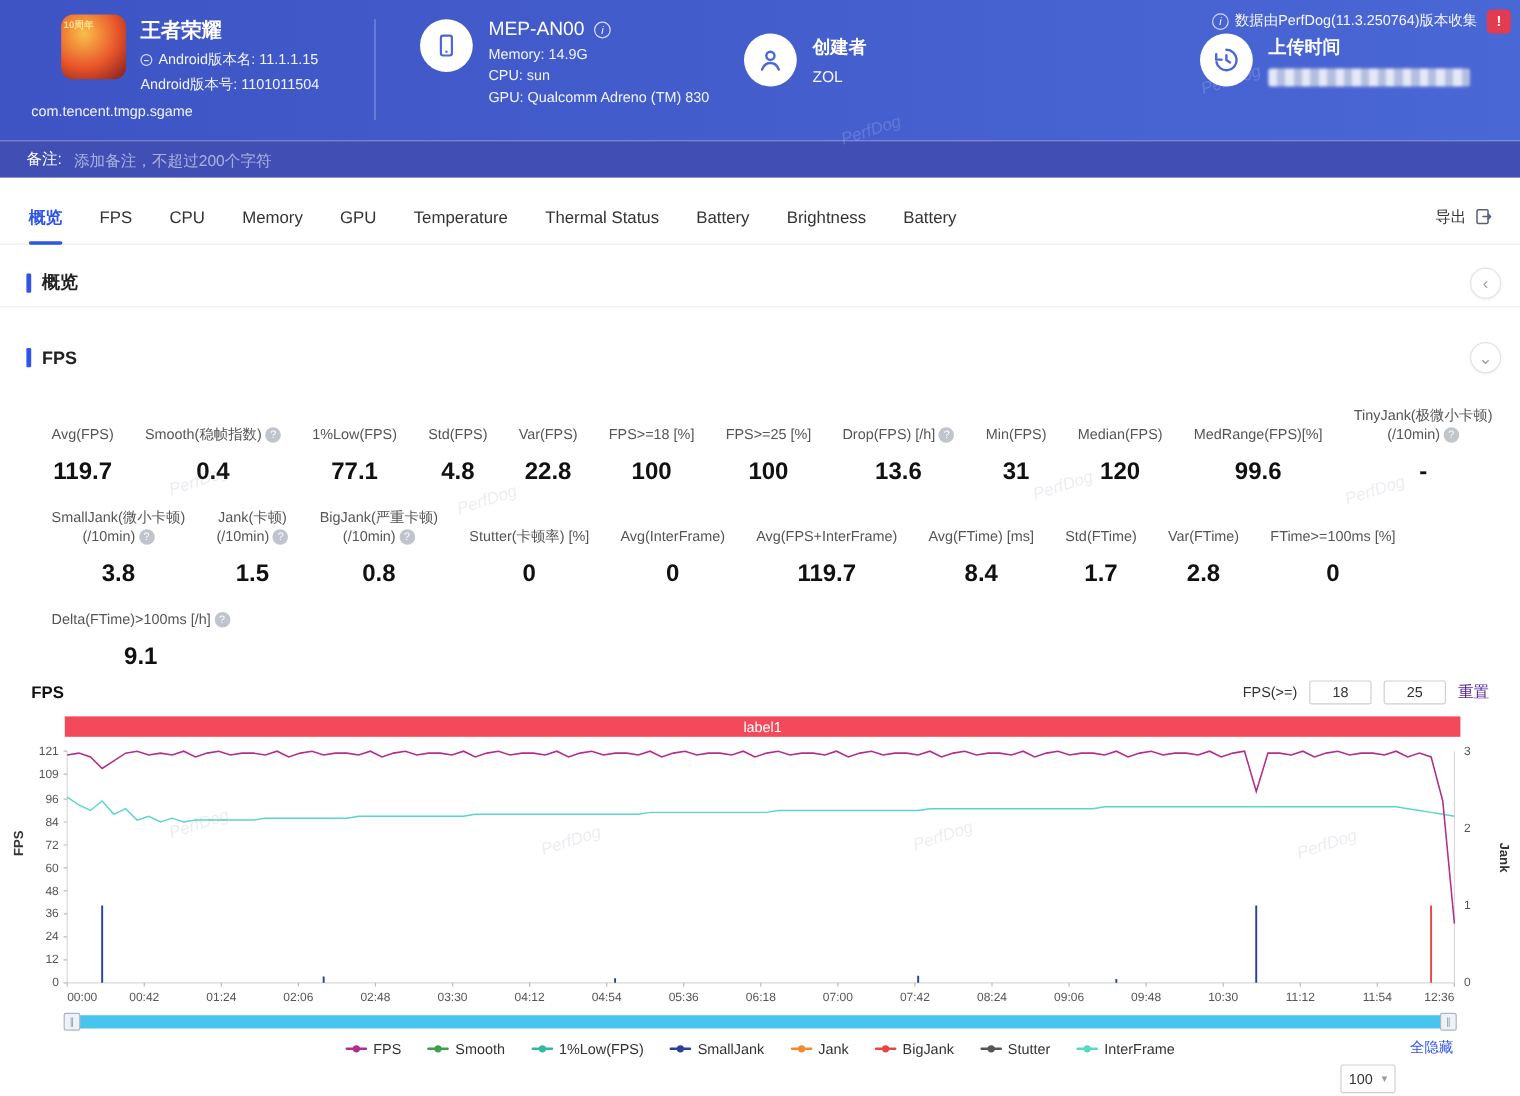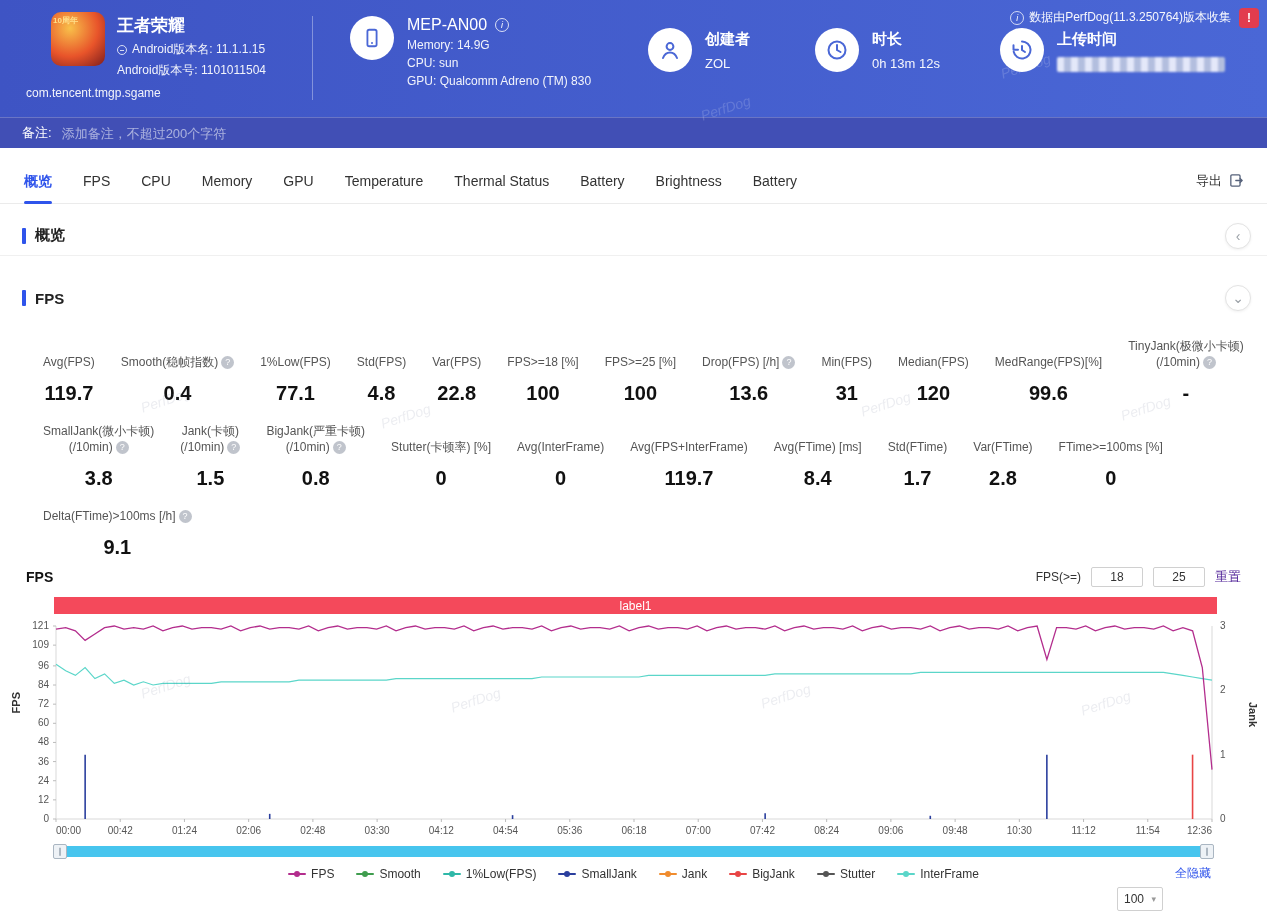--- a/index.html
+++ b/index.html
@@ -20,21 +20,21 @@
   .app-line { font-size:12px; opacity:.93; margin-top:4px; display:flex; align-items:center; gap:5px; }
   .tiny-circle-icon { width:10px; height:10px; border:1px solid rgba(255,255,255,.85); border-radius:50%; display:inline-block; flex:none; position:relative; }
   .tiny-circle-icon::after{ content:""; position:absolute; left:2px; top:4px; right:2px; height:1px; background:rgba(255,255,255,.85); }
   .app-pkg { font-size:12px; opacity:.93; margin-top:7px; margin-left:4px; }
   .hdr-divider { position:absolute; left:312px; top:16px; width:1px; height:84px; background:rgba(255,255,255,.35); }
   .stat-block { position:absolute; display:flex; gap:13px; }
   .icon-circle { width:44px; height:44px; border-radius:50%; background:#fff; display:flex; align-items:center; justify-content:center; flex:none; }
   .device-block { left:350px; top:16px; }
   .device-model { font-size:16px; font-weight:normal; display:flex; align-items:center; gap:8px; }
   .device-line { font-size:12px; opacity:.93; margin-top:4px; }
-  .creator-block { left:648px; top:28px; }
+  .creator-block { left:620px; top:28px; }
   .duration-block { left:815px; top:28px; }
   .upload-block { left:1000px; top:28px; }
   .stat-label { font-size:15px; font-weight:bold; margin-top:2px; }
   .stat-value { font-size:13px; margin-top:7px; opacity:.95; }
   .blur-block { width:168px; height:15px; margin-top:8px; border-radius:2px;
     background:repeating-linear-gradient(90deg, rgba(255,255,255,.85) 0 7px, rgba(198,206,224,.85) 7px 14px);
     filter:blur(1.2px); }
   .circle-i { width:14px; height:14px; border:1px solid rgba(255,255,255,.8); border-radius:50%;
     font-size:9px; font-style:italic; display:inline-flex; align-items:center; justify-content:center; flex:none; }
   .collect { position:absolute; top:9px; right:36px; font-size:12px; display:flex; align-items:center; gap:5px; opacity:.95; }
@@ -155,32 +155,20 @@
           <circle cx="12" cy="8.5" r="3.4" fill="none" stroke="#4a67d6" stroke-width="2"></circle>
           <path d="M5 20c1.5-4 4-5.5 7-5.5s5.5 1.5 7 5.5" fill="none" stroke="#4a67d6" stroke-width="2" stroke-linecap="round"></path>
         </svg>
     </div>
     <div>
       <div class="stat-label">创建者</div>
       <div class="stat-value">ZOL</div>
     </div>
   </div>
 
-  <div class="stat-block duration-block">
-    <div class="icon-circle">
-      <svg width="24" height="24" viewBox="0 0 24 24">
-          <circle cx="12" cy="12" r="8.5" fill="none" stroke="#4a67d6" stroke-width="2"></circle>
-          <path d="M12 7v5l3.5 2" fill="none" stroke="#4a67d6" stroke-width="2" stroke-linecap="round"></path>
-        </svg>
-    </div>
-    <div>
-      <div class="stat-label">时长</div>
-      <div class="stat-value">0h 13m 12s</div>
-    </div>
-  </div>
 
   <div class="stat-block upload-block">
     <div class="icon-circle">
       <svg width="24" height="24" viewBox="0 0 24 24">
           <path d="M12 3.5a8.5 8.5 0 1 1-8.3 10.3" fill="none" stroke="#4a67d6" stroke-width="2" stroke-linecap="round"></path>
           <path d="M3.5 7.2v4.5h4.5" fill="none" stroke="#4a67d6" stroke-width="2" stroke-linecap="round" stroke-linejoin="round"></path>
           <path d="M12 8v4l3 2" fill="none" stroke="#4a67d6" stroke-width="2" stroke-linecap="round"></path>
         </svg>
     </div>
     <div>

